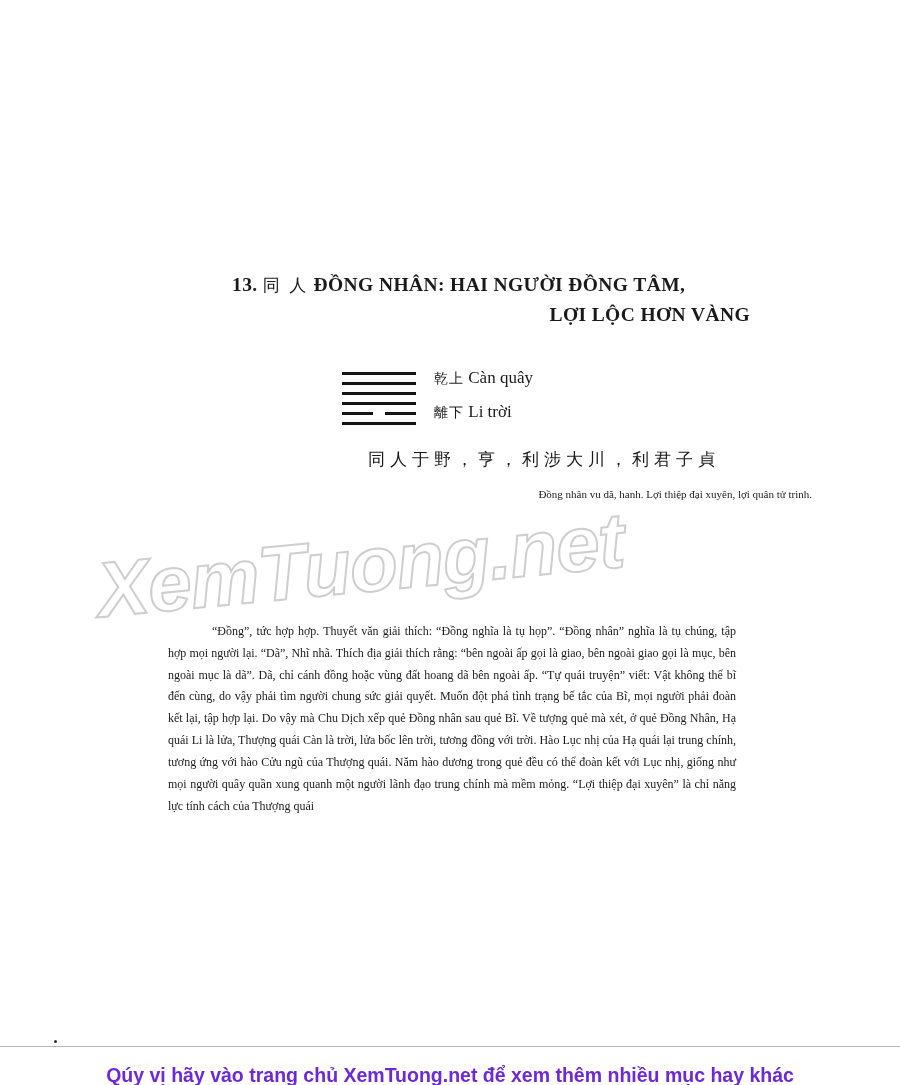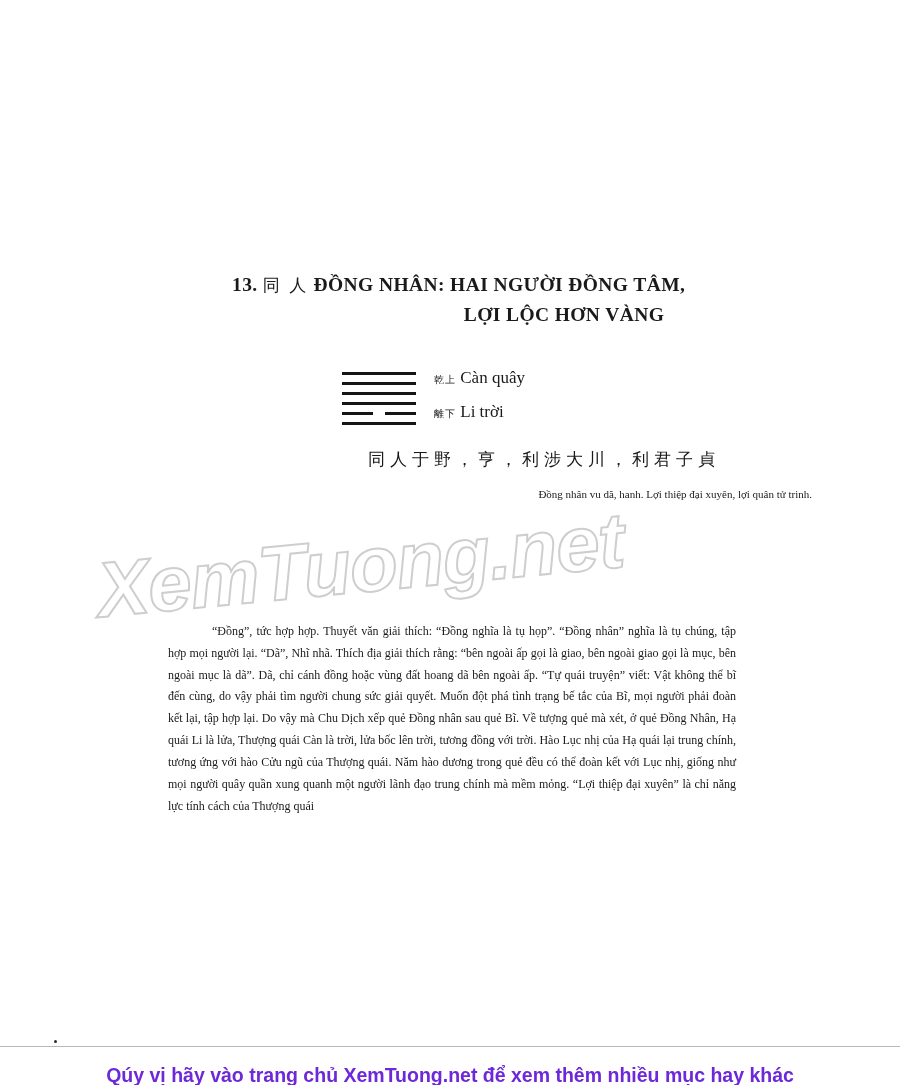--- a/index.html
+++ b/index.html
@@ -33,21 +33,21 @@
     text-align: center;
   }
   .title-line {
     font-weight: bold;
     font-size: 19.5px;
     letter-spacing: 0.4px;
     line-height: 1.55;
     white-space: nowrap;
   }
   .title-line-1 { text-align: left; padding-left: 82px; }
-  .title-line-2 { text-align: center; padding-left: 228px; }
+  .title-line-2 { text-align: right; padding-left: 228px; }
   .cjk {
     font-family: "DejaVu Sans", sans-serif;
     font-weight: normal;
     font-size: 17px;
     letter-spacing: 2px;
   }
 
   
   .hexagram-block {
     position: absolute;
@@ -82,21 +82,21 @@
     padding-top: 1px;
   }
   .trigram-row {
     font-size: 17px;
     line-height: 1.05;
     white-space: nowrap;
     margin-bottom: 16px;
   }
   .trigram-row .han {
     font-family: Liberation Mono, monospace;
-    font-size: 10px;
+    font-size: 14px;
     letter-spacing: 1px;
   }
 
   
   .chinese-line {
     position: absolute;
     left: 368px;
     top: 424px;
     font-family: Liberation Mono, monospace;
     font-size: 17px;

